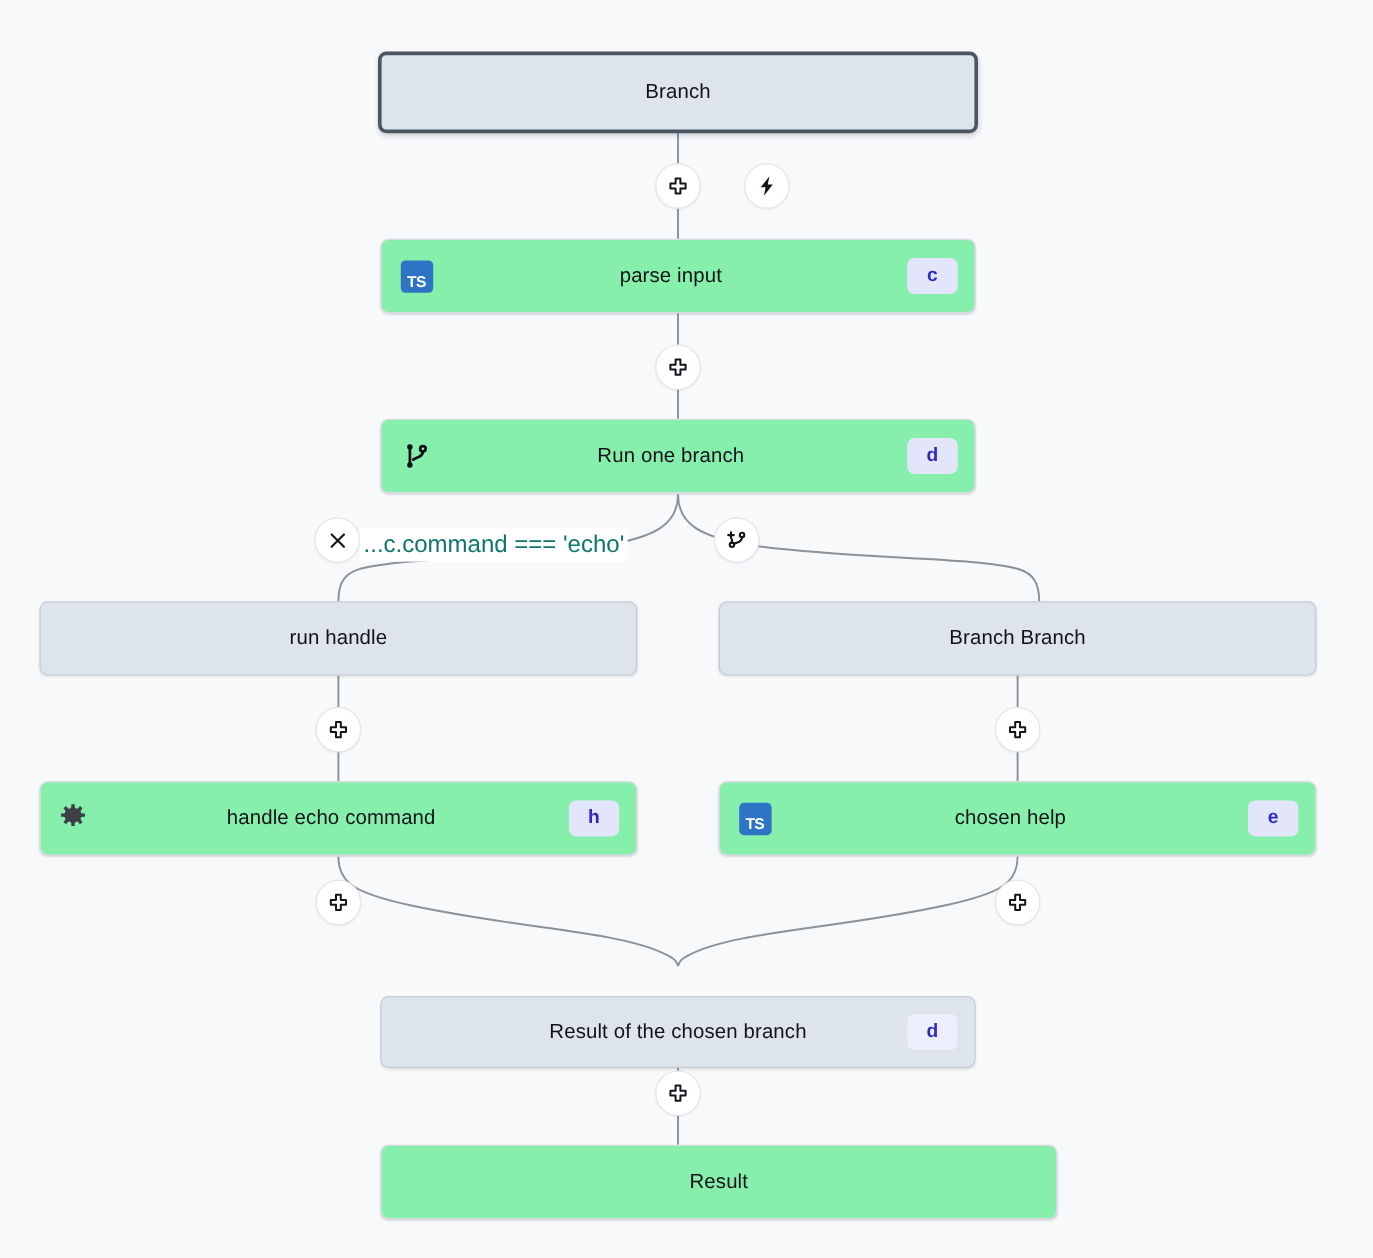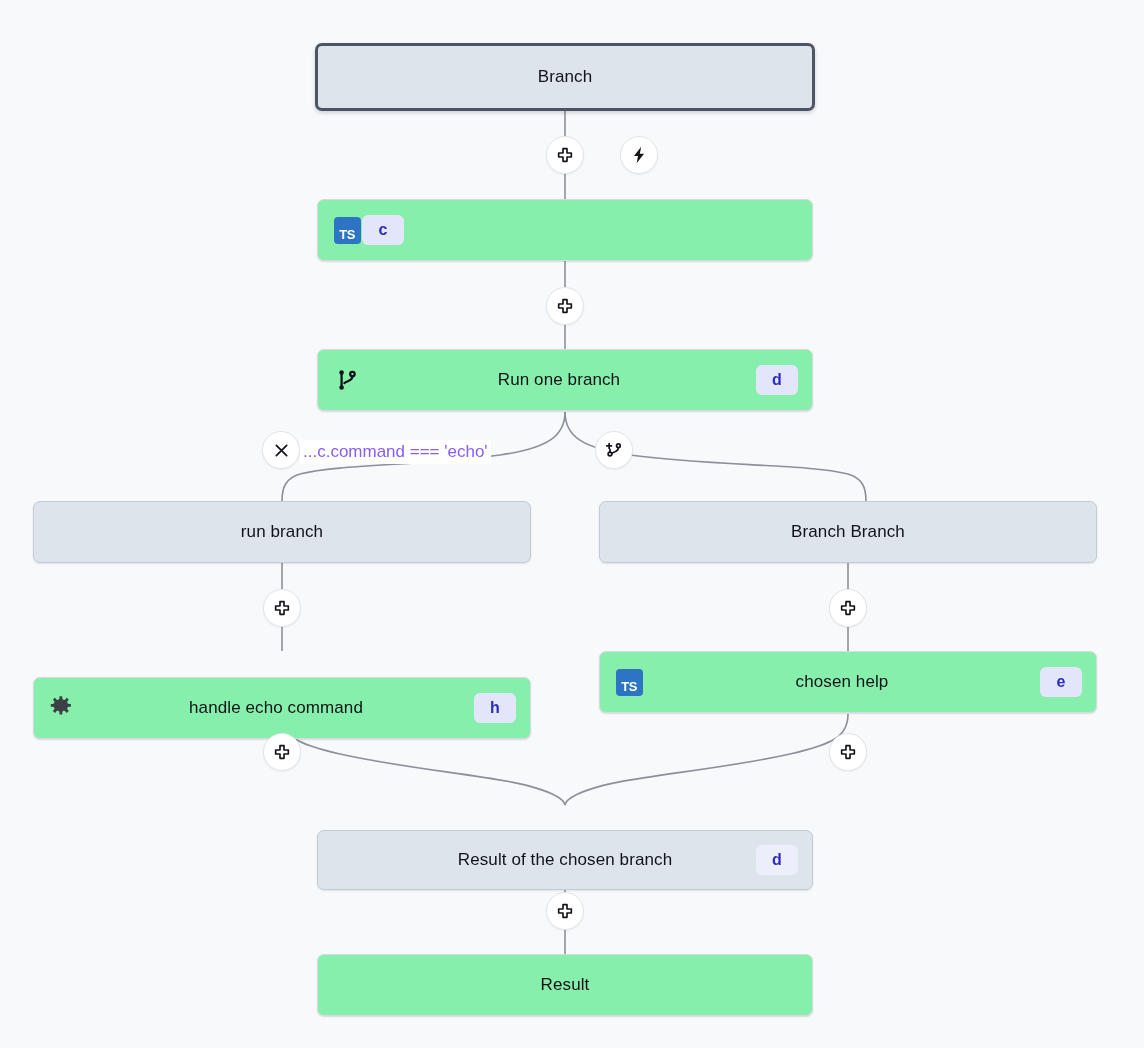--- a/index.html
+++ b/index.html
@@ -122,22 +122,22 @@
     align-items: center;
     justify-content: center;
     box-sizing: border-box;
   }
   .circ svg { display: block; }
 
   
   .edge-label {
     position: absolute;
     background: #ffffff;
-    color: #8b5cf6;
-    font-size: 17px;
+    color: #0f766e;
+    font-size: 20px;
     white-space: nowrap;
     padding: 1px 3px;
     line-height: 1.3;
   }
 </style>
 </head>
 <body>
 
 <div id="canvas">
 
@@ -165,46 +165,47 @@
   </svg>
 
   <div class="node selected" style="left:315px; top:43px; width:500px; height:68px;">
     <span class="label">Branch</span>
   </div>
 
   <div class="node step" style="left:317px; top:199px; width:496px; height:62px;">
     <span class="nicon">
       <span class="ts-badge">TS</span>
     </span>
+    <span class="label">parse input</span>
     <span class="kbadge">c</span>
   </div>
 
   <div class="node step" style="left:317px; top:349px; width:496px; height:62px;gap:28px;">
     <span class="nicon">
       <svg width="26" height="26" viewBox="0 0 24 24" fill="none" stroke="#0d1117" stroke-width="2.1" stroke-linecap="round" stroke-linejoin="round">
         <circle cx="7" cy="19" r="2.1" fill="#0d1117" stroke="none"></circle>
         <circle cx="7" cy="5" r="2.1" fill="#0d1117" stroke="none"></circle>
         <circle cx="17" cy="6.5" r="2.1" fill="none"></circle>
         <path d="M7 7.1 L7 16.9"></path>
         <path d="M17 8.6 C17 13 12.5 12.5 9.6 14.8"></path>
       </svg>
     </span>
     <span class="label">Run one branch</span>
     <span class="kbadge">d</span>
   </div>
 
   <div class="node io" style="left:33px; top:501px; width:498px; height:62px;">
-    <span class="label">run branch</span>
+    <span class="label">run handle</span>
   </div>
 
   <div class="node io" style="left:599px; top:501px; width:498px; height:62px;">
     <span class="label">Branch Branch</span>
   </div>
 
-  <div class="node step" style="left:33px; top:651px; width:498px; height:62px;margin-top:26px;">
+  <div class="node step" style="left:33px; top:651px; width:498px; height:62px;">
     <span class="nicon">
       <svg width="30" height="30" viewBox="0 0 32 32" fill="#3b3f46">
         <path d="M12.2 3.4 h3.0 v2.0 a1.9 1.9 0 0 0 3.4 1.2 l1.3-1.6 2.3 1.9 -1.3 1.6 a1.9 1.9 0 0 0 1.4 3.1 h2.1 v3.0 h-2.1
                  a1.9 1.9 0 0 0 -1.4 3.1 l1.3 1.6 -2.3 1.9 -1.3-1.6 a1.9 1.9 0 0 0 -3.4 1.2 v2.0 h-3.0 v-2.0
                  a1.9 1.9 0 0 0 -3.4 -1.2 l-1.3 1.6 -2.3-1.9 1.3-1.6 a1.9 1.9 0 0 0 -1.4 -3.1 h-2.1 v-3.0 h2.1
                  a1.9 1.9 0 0 0 1.4 -3.1 l-1.3-1.6 2.3-1.9 1.3 1.6 a1.9 1.9 0 0 0 3.4 -1.2 z
                  M13.7 11.6 h4.6 v4.6 h-4.6 z"></path>
         <path d="M9.0 24.5 l2.4 0 0 4.0 -2.4 0 z M19.0 24.5 l2.4 0 0 4.0 -2.4 0 z" opacity="0"></path>
       </svg>
     </span>
@@ -219,21 +220,21 @@
     <span class="label">chosen help</span>
     <span class="kbadge">e</span>
   </div>
 
   <div class="node io" style="left:317px; top:830px; width:496px; height:60px;">
     <span class="spacer42"></span>
     <span class="label">Result of the chosen branch</span>
     <span class="kbadge faint">d</span>
   </div>
 
-  <div class="node step" style="left:317px; top:954px; width:496px; height:62px;align-items:center;">
+  <div class="node step" style="left:317px; top:954px; width:564px; height:62px;align-items:center;">
     <span class="label">Result</span>
   </div>
 
   <div class="circ" style="left:546px; top:136px;">
     <svg width="20" height="20" viewBox="0 0 24 24" fill="none" stroke="#12151b" stroke-width="2" stroke-linecap="round" stroke-linejoin="round">
       <path d="M9.6 4.4 h4.8 v5.2 h5.2 v4.8 h-5.2 v5.2 h-4.8 v-5.2 h-5.2 v-4.8 h5.2 z"></path>
     </svg>
   </div>
 
   <div class="circ" style="left:620px; top:136px;">

